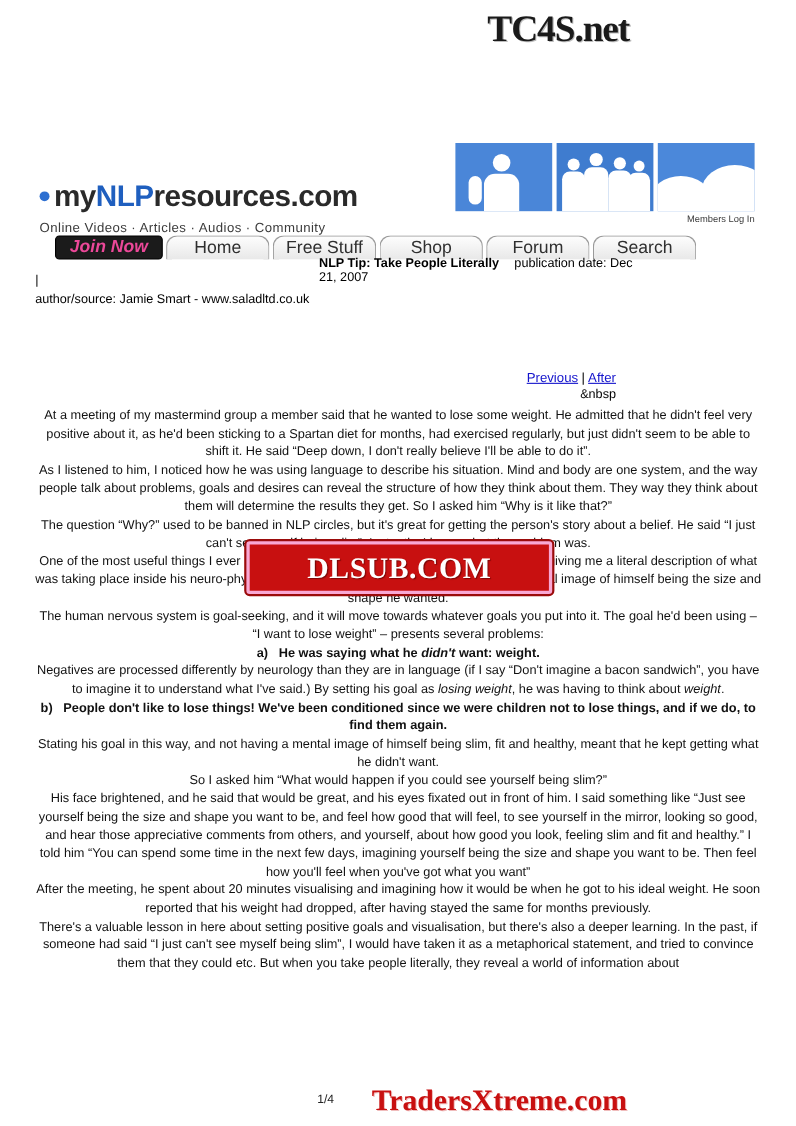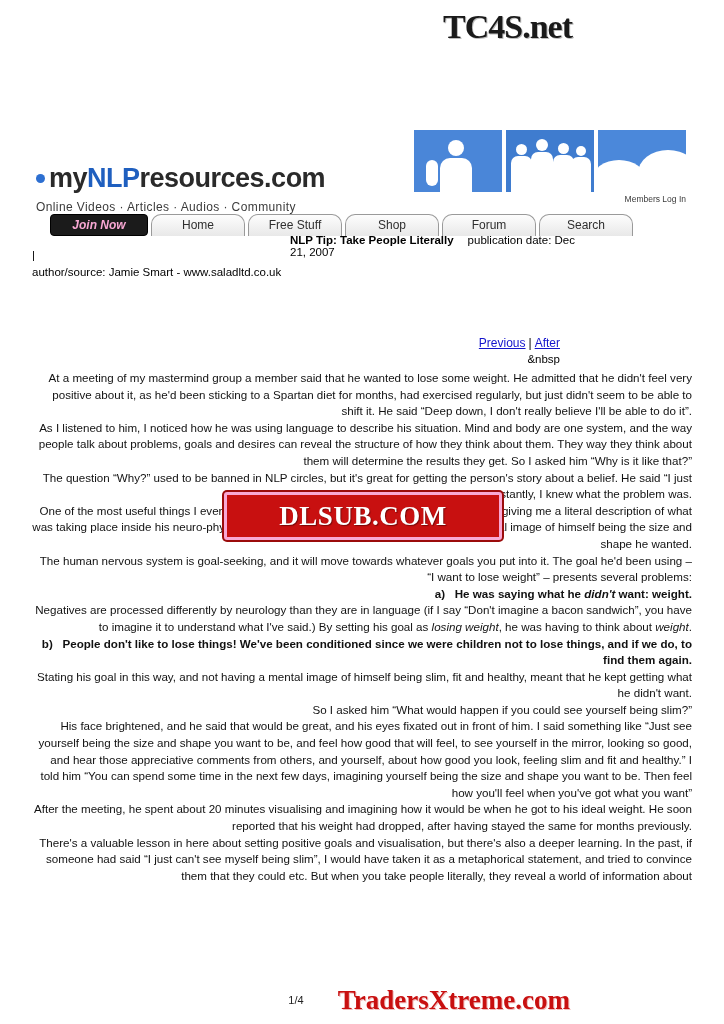--- a/index.html
+++ b/index.html
@@ -130,38 +130,38 @@
     top: 214px;
     display: flex;
     align-items: flex-end;
     gap: 3px;
   }
   .tab {
     width: 92px;
     height: 21px;
     line-height: 21px;
     text-align: center;
-    font-size: 12px;
+    font-size: 16px;
     color: #2f2f2f;
     background: linear-gradient(#fdfdfd, #e8e8e8);
     border: 1px solid #9a9a9a;
     border-bottom: none;
     border-radius: 10px 10px 0 0;
   }
   .tab.join {
     background: #1b1b1b;
-    color: #f9a8d4;
+    color: #ec4899;
     font-weight: bold;
     font-style: italic;
     border: 1px solid #000;
     border-radius: 4px;
     width: 96px;
     height: 20px;
     line-height: 20px;
-    font-size: 12px;
+    font-size: 16px;
   }
 
   
   .art-head {
     position: absolute;
     top: 234px;
     left: 290px;
     font-size: 11.5px;
   }
   .art-head .title {
@@ -211,21 +211,21 @@
 
   
   .body-text {
     position: absolute;
     top: 370px;
     left: 32px;
     width: 660px;
     font-size: 11.6px;
     line-height: 16.6px;
     color: #111;
-    text-align: right;
+    text-align: center;
   }
   .body-text p {
     margin: 0 0 0 0;
   }
   .body-text .em { font-style: italic; }
   .body-text .bd { font-weight: bold; }
   .letter {
     font-weight: bold;
   }
 

